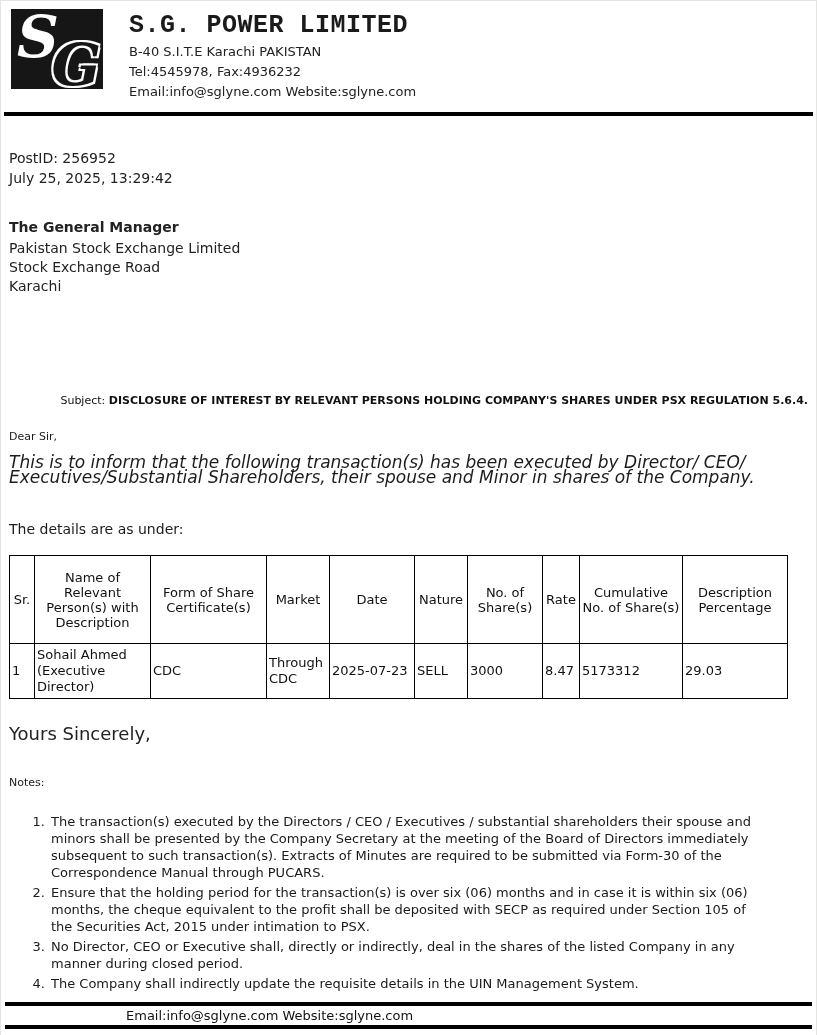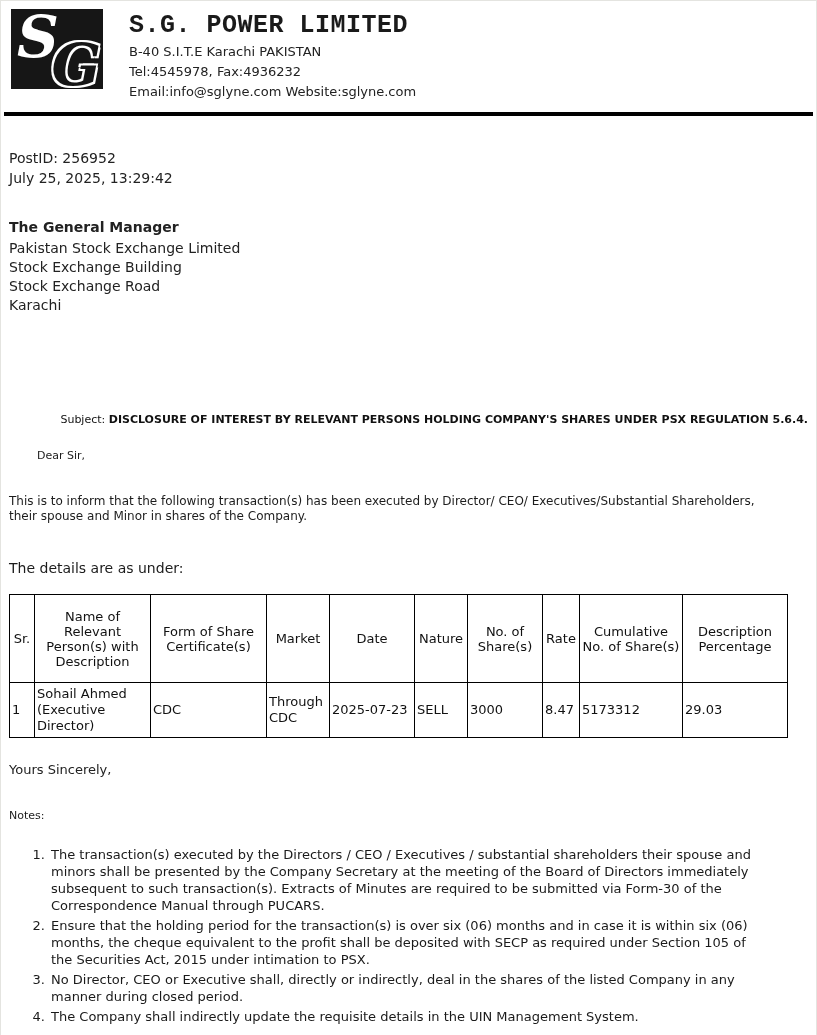--- a/index.html
+++ b/index.html
@@ -39,35 +39,35 @@
   }
   .header-line { font-size: 13px; color: #222; margin-top: 3px; line-height: 17px; }
   .rule { border: none; border-top: 4px solid #000; margin: 6px 3px 0 3px; }
   
   .content { padding: 0 8px; flex: 1 1 auto; }
   .meta-block { margin-top: 32px; font-size: 14px; line-height: 20px; color: #222; }
   .recipient-block { margin-top: 30px; font-size: 14px; line-height: 19px; color: #222; }
   .recipient-title { font-weight: bold; margin-bottom: 2px; }
   .subject-line { margin-top: 98px; font-size: 11px; color: #111; text-align: right; }
   .subject-line b { font-weight: bold; }
-  .salutation { margin-top: 23px; font-size: 11px; margin-left: 28px; }
-  .intro { margin-top: 32px; font-size: 12px; line-height: 15px; max-width: 762px; }
+  .salutation { margin-top: 23px; font-size: 11px; }
+  .intro { margin-top: 12px; font-size: 17px; line-height: 15px; max-width: 762px; font-style: italic; }
   .details-label { margin-top: 36px; font-size: 14px; }
   
   table.disclosure {
     border-collapse: collapse; table-layout: fixed;
     margin-top: 18px; width: 778px; font-size: 13px; color: #111;
   }
   table.disclosure th, table.disclosure td {
     border: 1px solid #000; padding: 2px 2px; overflow: hidden;
   }
   table.disclosure th { font-weight: normal; text-align: center; vertical-align: middle; height: 88px; }
   table.disclosure td { text-align: left; vertical-align: middle; height: 55px; line-height: 16px; }
   
-  .closing { margin-top: 24px; font-size: 13px; color: #222; }
+  .closing { margin-top: 24px; font-size: 18px; color: #222; }
   .notes-label { margin-top: 32px; font-size: 11px; }
   ol.notes { margin: 24px 44px 10px 40px; font-size: 13px; line-height: 17px; color: #1a1a1a; }
   ol.notes li { margin-bottom: 3px; padding-left: 2px; max-width: 725px; }
   
   .footer { margin-top: auto; }
   .footer .rule-top { border: none; border-top: 4px solid #000; margin: 0 4px; }
   .footer-text { font-size: 13px; color: #111; padding: 2px 0 2px 125px; }
   .footer .rule-bottom { border: none; border-top: 4px solid #000; margin: 0 4px 8px 4px; }
 </style>
 </head>
@@ -92,21 +92,20 @@
   <div class="content">
 
     <div class="meta-block">
       <div>PostID: 256952</div>
       <div>July 25, 2025, 13:29:42</div>
     </div>
 
     <div class="recipient-block">
       <div class="recipient-title">The General Manager</div>
       <div>Pakistan Stock Exchange Limited</div>
-      <div>Stock Exchange Building</div>
       <div>Stock Exchange Road</div>
       <div>Karachi</div>
     </div>
 
     <div class="subject-line">
       <span>Subject: </span><b>DISCLOSURE OF INTEREST BY RELEVANT PERSONS HOLDING COMPANY'S SHARES UNDER PSX REGULATION 5.6.4.</b>
     </div>
 
     <div class="salutation">Dear Sir,</div>
 

